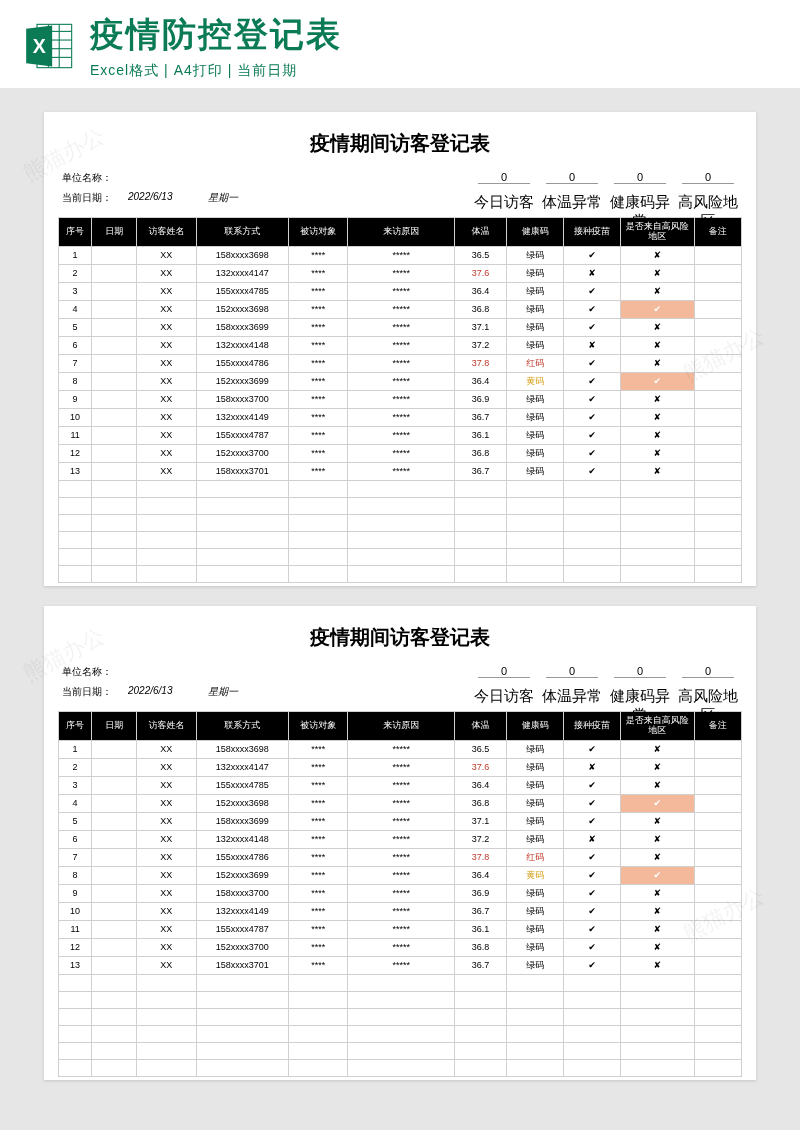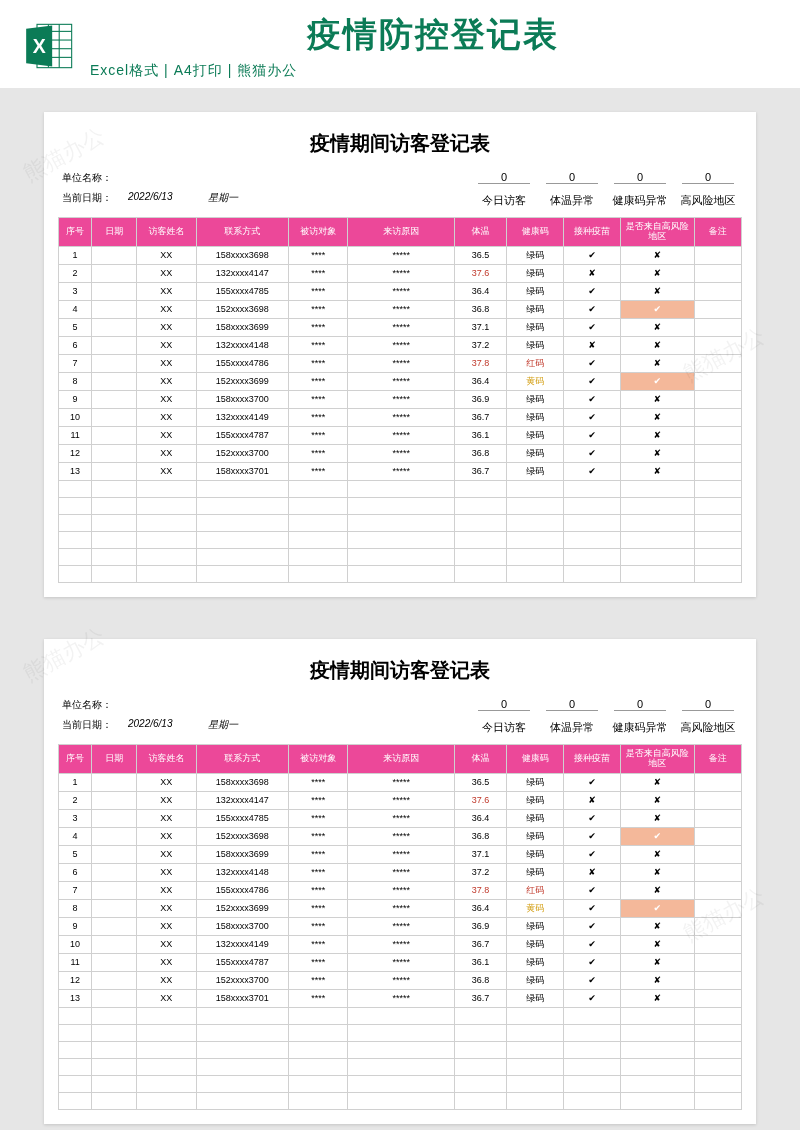--- a/index.html
+++ b/index.html
@@ -1,36 +1,36 @@
 <!DOCTYPE html>
 <html><head>
 <meta charset="utf-8">
 <style>
 * { margin:0; padding:0; box-sizing:border-box; }
 body { font-family:"Microsoft YaHei","SimSun",sans-serif; background:#fff; width:800px; }
 .top-banner { background:#fff; padding:12px 24px 8px; display:flex; align-items:center; gap:14px; }
 .excel-ico { width:52px; height:52px; position:relative; }
 .excel-ico svg { width:100%; height:100%; }
 .banner-txt { flex:1; }
-.banner-title { color:#0b7b56; font-size:34px; font-weight:700; letter-spacing:2px;text-align:center; }
+.banner-title { color:#0b7b56; font-size:34px; font-weight:700; letter-spacing:2px; }
 .banner-sub { color:#0b7b56; font-size:14px; margin-top:4px; letter-spacing:1px; }
 .gray-zone { background:#e6e6e6; padding:24px 44px 40px; }
-.sheet { background:#fff; padding:18px 14px 14px; margin-bottom:42px; box-shadow:0 1px 3px rgba(0,0,0,.15); }
+.sheet { background:#fff; padding:18px 14px 3px; margin-bottom:20px; box-shadow:0 1px 3px rgba(0,0,0,.15); }
 .sheet-title { text-align:center; font-size:20px; font-weight:700; margin-bottom:14px; }
 .meta-rows { font-size:10px; margin-bottom:6px; }
 .meta-row { display:flex; align-items:flex-start; height:20px; }
 .meta-label { width:70px; padding-left:4px; }
 .meta-val { width:80px;font-style:italic; }
 .meta-day { width:60px;font-style:italic; }
 .spacer { flex:1; }
 .stat { width:68px; text-align:center; }
 .stat .num { font-size:11px; border-bottom:1px solid #999; display:block; margin:0 8px; }
-.stat .lab { font-size:11px; display:block; margin-top:2px; }
+.stat .lab { font-size:15px; display:block; margin-top:2px; }
 table { width:100%; border-collapse:collapse; font-size:9px; }
-th { background:#ec4899; color:#fff; font-weight:400; padding:4px 2px; border:1px solid #d0d0d0; line-height:1.1; }
+th { background:#000000; color:#fff; font-weight:400; padding:4px 2px; border:1px solid #d0d0d0; line-height:1.1; }
 td { border:1px solid #d0d0d0; padding:2px 2px; text-align:center; height:17px; }
 .temp-high { color:#c0392b; font-weight:400; }
 .code-red { color:#c0392b; }
 .code-yellow { color:#d4a017; }
 .hl { background:#f4b89a; color:#fff; }
 .wm { position:absolute; color:rgba(0,0,0,.05); font-size:22px; transform:rotate(-28deg); pointer-events:none; }
 .page { position:relative; }
 </style>
 </head>
 <body>
@@ -45,21 +45,21 @@
           <rect x="12" y="26" width="32" height="1" fill="#0b7b56"></rect>
           <rect x="12" y="34" width="32" height="1" fill="#0b7b56"></rect>
           <rect x="22" y="4" width="1" height="40" fill="#0b7b56"></rect>
           <rect x="32" y="4" width="1" height="40" fill="#0b7b56"></rect>
           <path d="M2 8 L26 5 L26 43 L2 40 Z" fill="#0b7b56"></path>
           <text x="14" y="30" fill="#fff" font-size="18" font-weight="bold" text-anchor="middle" font-family="Arial">X</text>
         </svg>
   </div>
   <div class="banner-txt">
     <div class="banner-title">疫情防控登记表</div>
-    <div class="banner-sub">Excel格式 | A4打印 | 熊猫办公</div>
+    <div class="banner-sub">Excel格式 | A4打印 | 当前日期</div>
   </div>
 </div>
 
 <div class="gray-zone">
   <div class="sheet">
         <div class="sheet-title">疫情期间访客登记表</div>
         <div class="meta-rows">
           <div class="meta-row">
             <span class="meta-label">单位名称：</span>
             <span class="meta-val"></span>

